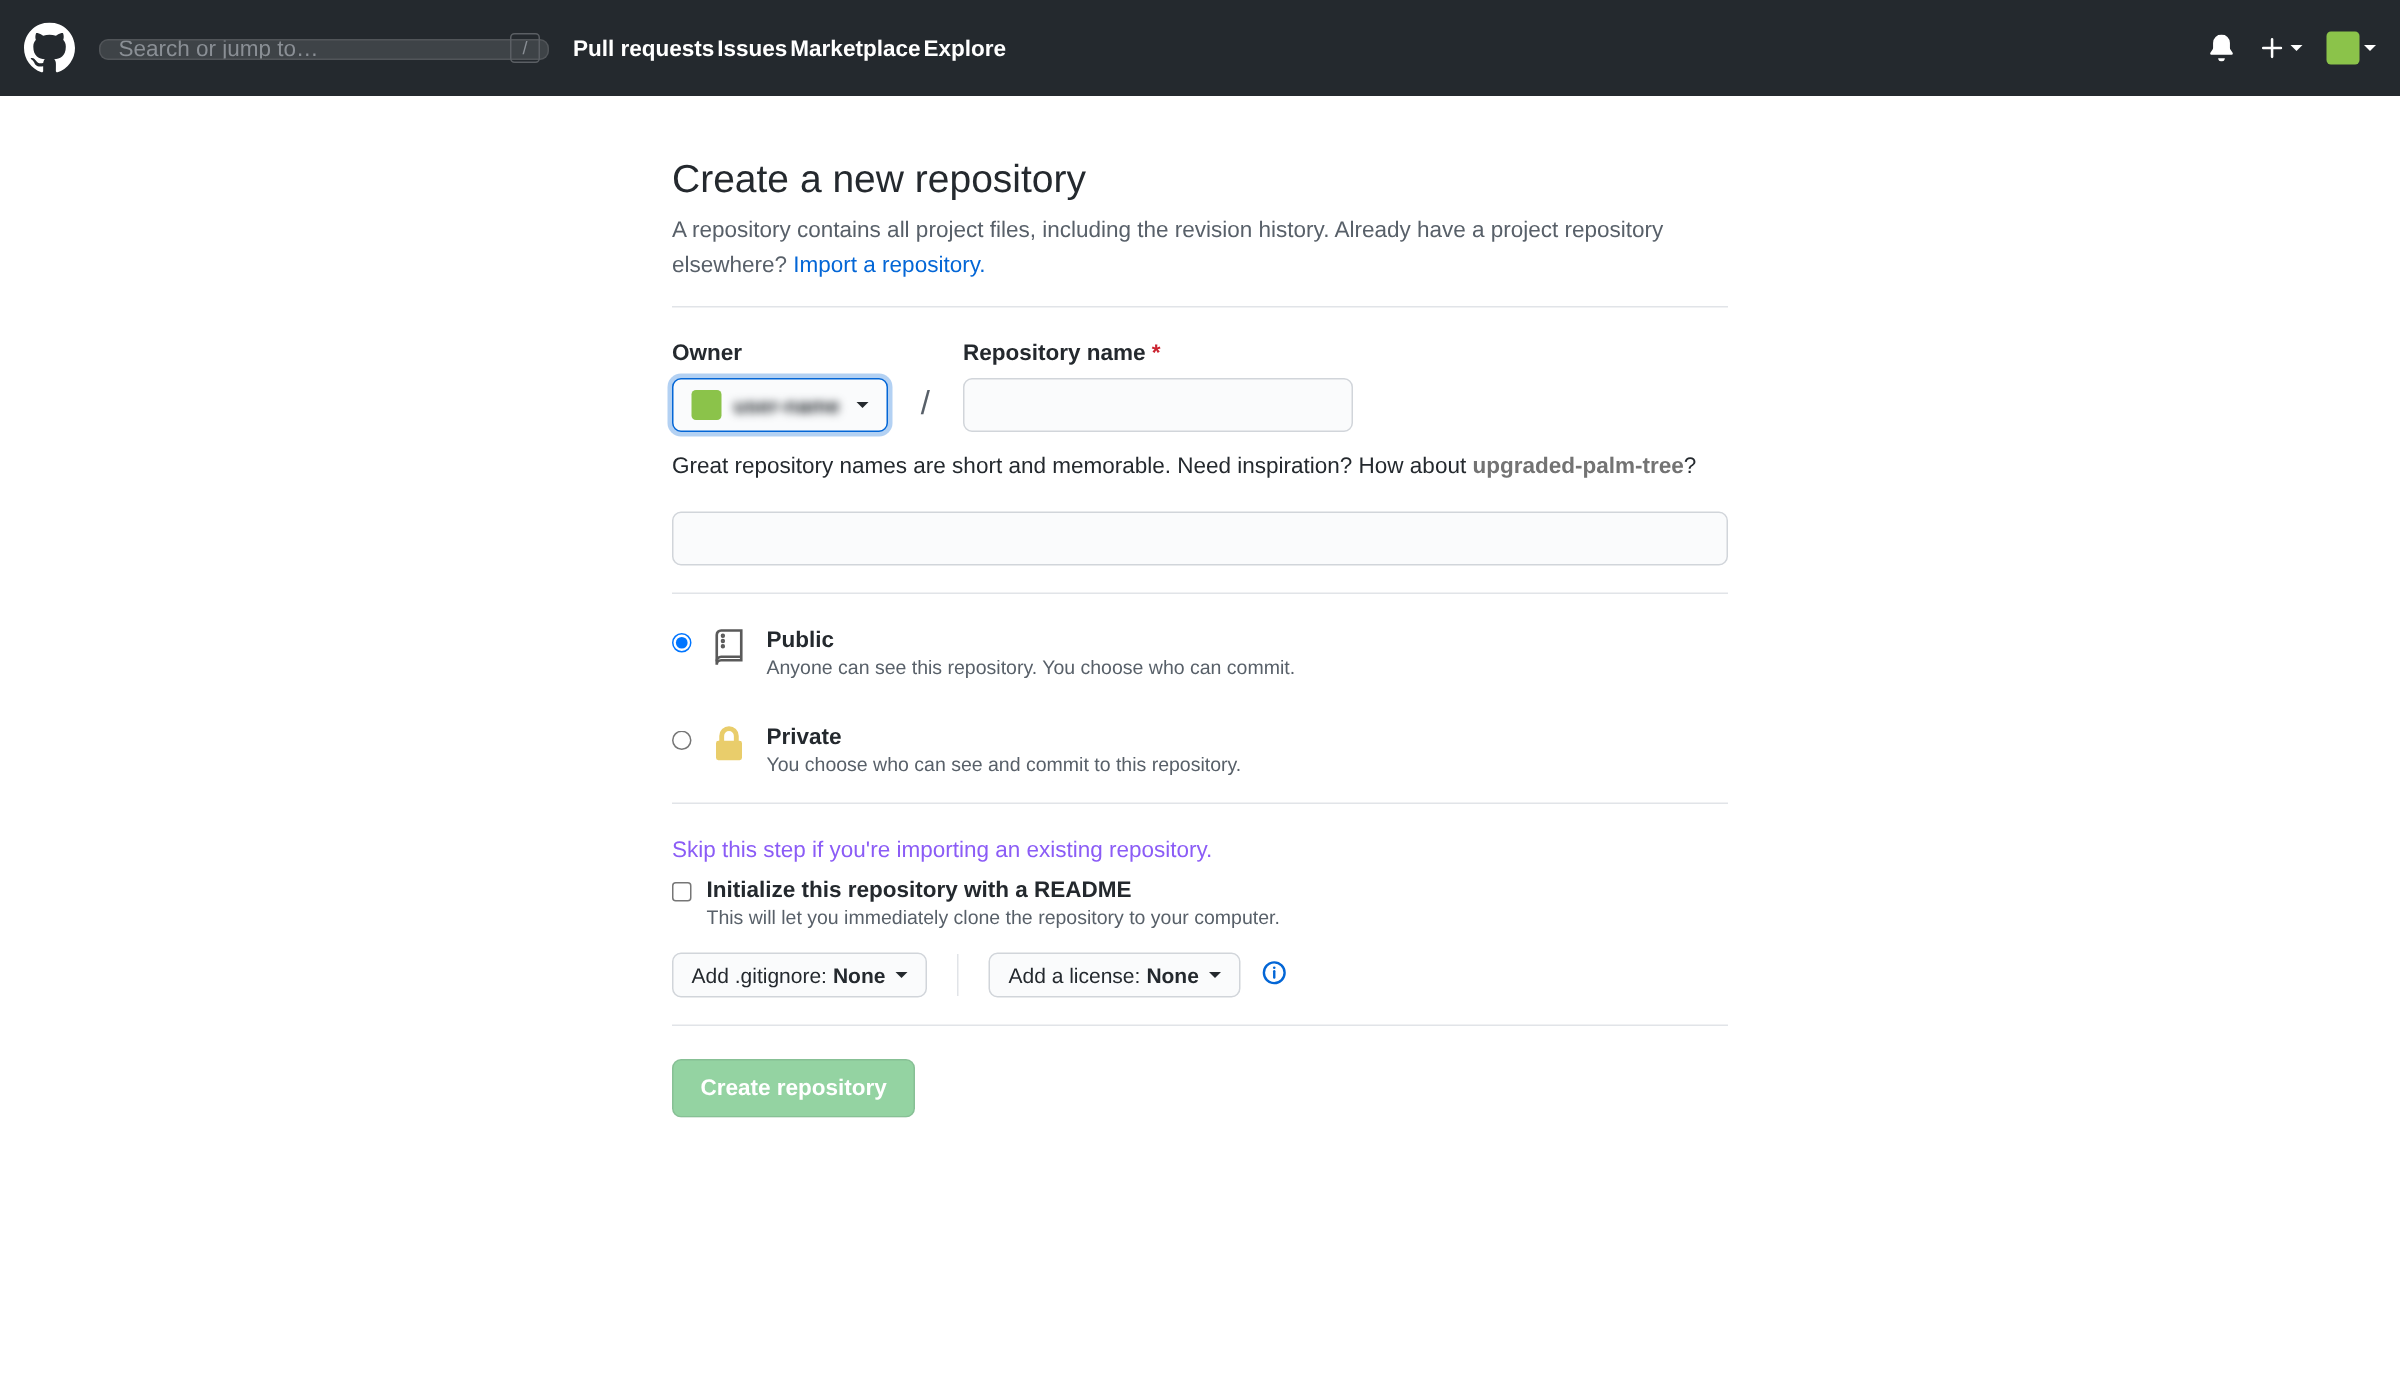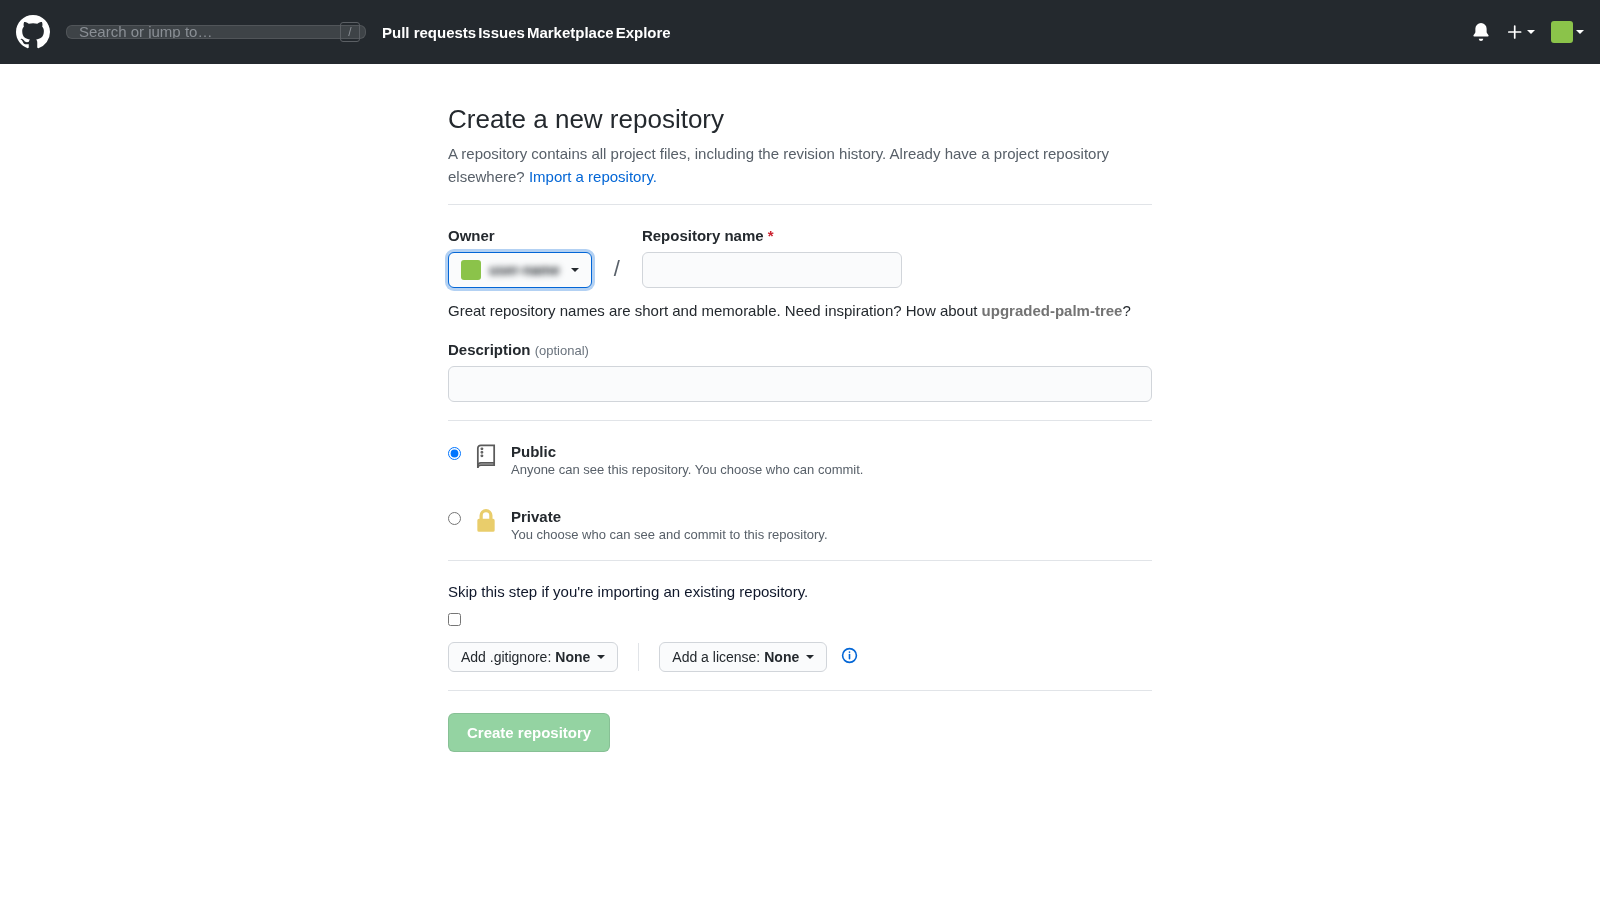--- a/index.html
+++ b/index.html
@@ -107,21 +107,21 @@
     width:0;height:0;border-left:4px solid transparent;border-right:4px solid transparent;
     border-top:4px solid #24292e; margin-left:3px;
   }
   .vr { width:1px; height:28px; background:#e1e4e8; margin:0 16px;}
   .info-icon { margin-left:10px; color:#0366d6;}
   .create-btn {
     background:#94d3a2; color:#fff; border:1px solid rgba(27,31,35,0.1);
     border-radius:6px; padding:10px 18px; font-weight:600; font-size:15px;
     cursor:pointer;
   }
-  .skip-text { color:#0f172a; font-size:15px; margin-bottom:8px;}
+  .skip-text { color:#8b5cf6; font-size:15px; margin-bottom:8px;}
 </style>
 </head>
 <body>
 
 <div class="header">
   <div class="logo">
     <svg height="34" width="34" viewBox="0 0 16 16" fill="#fff">
         <path d="M8 0C3.58 0 0 3.58 0 8c0 3.54 2.29 6.53 5.47 7.59.4.07.55-.17.55-.38 0-.19-.01-.82-.01-1.49-2.01.37-2.53-.49-2.69-.94-.09-.23-.48-.94-.82-1.13-.28-.15-.68-.52-.01-.53.63-.01 1.08.58 1.23.82.72 1.21 1.87.87 2.33.66.07-.52.28-.87.51-1.07-1.78-.2-3.64-.89-3.64-3.95 0-.87.31-1.59.82-2.15-.08-.2-.36-1.02.08-2.12 0 0 .67-.21 2.2.82a7.5 7.5 0 0 1 2-.27c.68 0 1.36.09 2 .27 1.53-1.04 2.2-.82 2.2-.82.44 1.1.16 1.92.08 2.12.51.56.82 1.27.82 2.15 0 3.07-1.87 3.75-3.65 3.95.29.25.54.73.54 1.48 0 1.07-.01 1.93-.01 2.2 0 .21.15.46.55.38A8.01 8.01 0 0 0 16 8c0-4.42-3.58-8-8-8z"></path>
       </svg>
   </div>
@@ -175,21 +175,20 @@
       <div class="slash">/</div>
       <div class="form-group">
         <label class="field-label"><span>Repository name</span> <span class="req">*</span></label>
         <input class="text-input" style="">
       </div>
     </div>
     <p class="hint">
       <span>Great repository names are short and memorable. Need inspiration? How about </span><span class="suggestion">upgraded-palm-tree</span><span>?</span>
     </p>
     <div class="form-group desc-group">
-      <label class="field-label"><span>Description</span> <span class="optional">(optional)</span></label>
       <input class="text-input text-input-full" style="">
     </div>
   </div>
 
   <hr class="rule">
 
   <div class="section">
     <div class="radio-row">
       <input type="radio" name="vis" checked="" style="">
       <div class="radio-icon">
@@ -219,20 +218,24 @@
       </div>
     </div>
   </div>
 
   <hr class="rule">
 
   <div class="section">
     <p class="skip-text">Skip this step if you're importing an existing repository.</p>
     <div class="check-row">
       <input type="checkbox" style="">
+      <div class="radio-text">
+        <div class="title">Initialize this repository with a README</div>
+        <div class="sub">This will let you immediately clone the repository to your computer.</div>
+      </div>
     </div>
     <div class="btn-row">
       <div class="select-btn">
         <span>Add .gitignore: </span>
           <span class="val">None</span>
         <span class="caret-dark"></span>
       </div>
       <div class="vr"></div>
       <div class="select-btn">
         <span>Add a license: </span>

